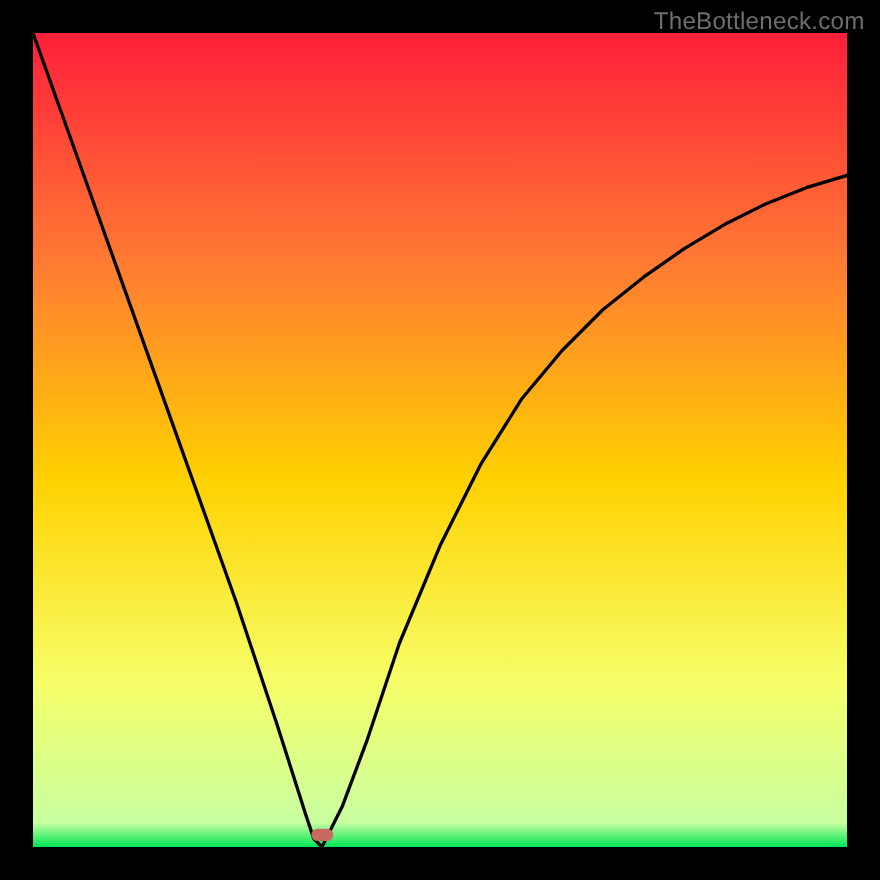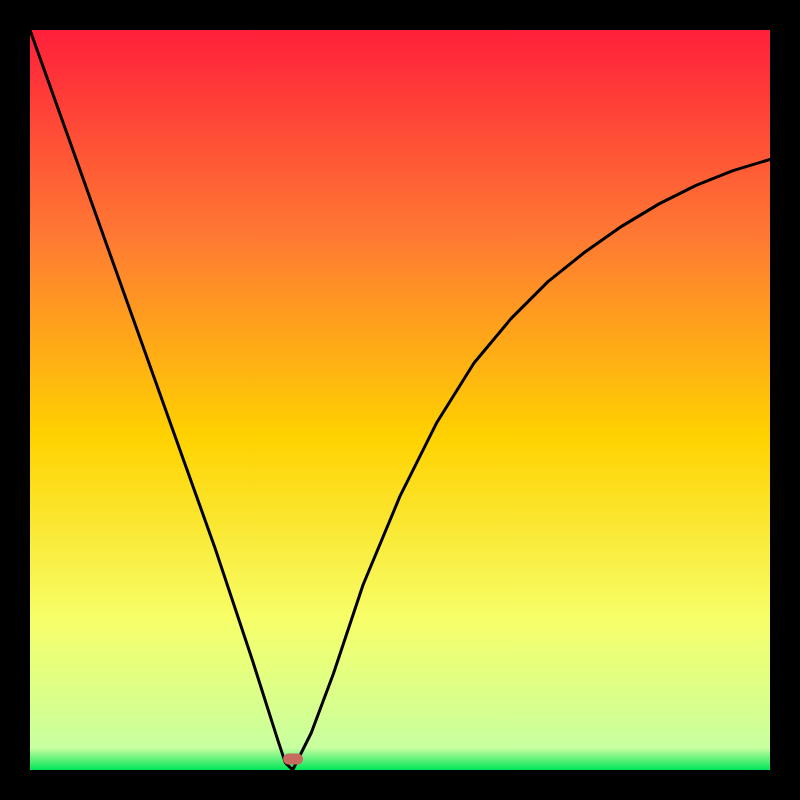--- a/index.html
+++ b/index.html
@@ -78,13 +78,14 @@
       <rect x="0" y="0" width="740" height="740" fill="url(#bg)"></rect>
     </svg>
 
     <svg class="curve" viewBox="0 0 740 740" preserveAspectRatio="none">
       <path id="curve-path" d="M 0.0 0.0 L 37.0 103.6 L 74.0 207.2 L 111.0 310.8 L 148.0 414.4 L 185.0 518.0 L 222.0 629.0 L 247.9 710.4 L 255.3 732.6 L 262.7 740.0 L 262.7 740.0 L 281.2 703.0 L 303.4 643.8 L 333.0 555.0 L 370.0 466.2 L 407.0 392.2 L 444.0 333.0 L 481.0 288.6 L 518.0 251.6 L 555.0 222.0 L 592.0 196.1 L 629.0 173.9 L 666.0 155.4 L 703.0 140.6 L 740.0 129.5 " fill="none" stroke="#000000" stroke-width="3" stroke-linecap="round" stroke-linejoin="round"></path>
     </svg>
 
     <div class="marker" id="marker" style="left: 263.44px; top: 728.9px; background: rgb(199, 106, 95);"></div>
   </div>
 
+  <div class="watermark">TheBottleneck.com</div>
 </div>
 
 </body></html>

